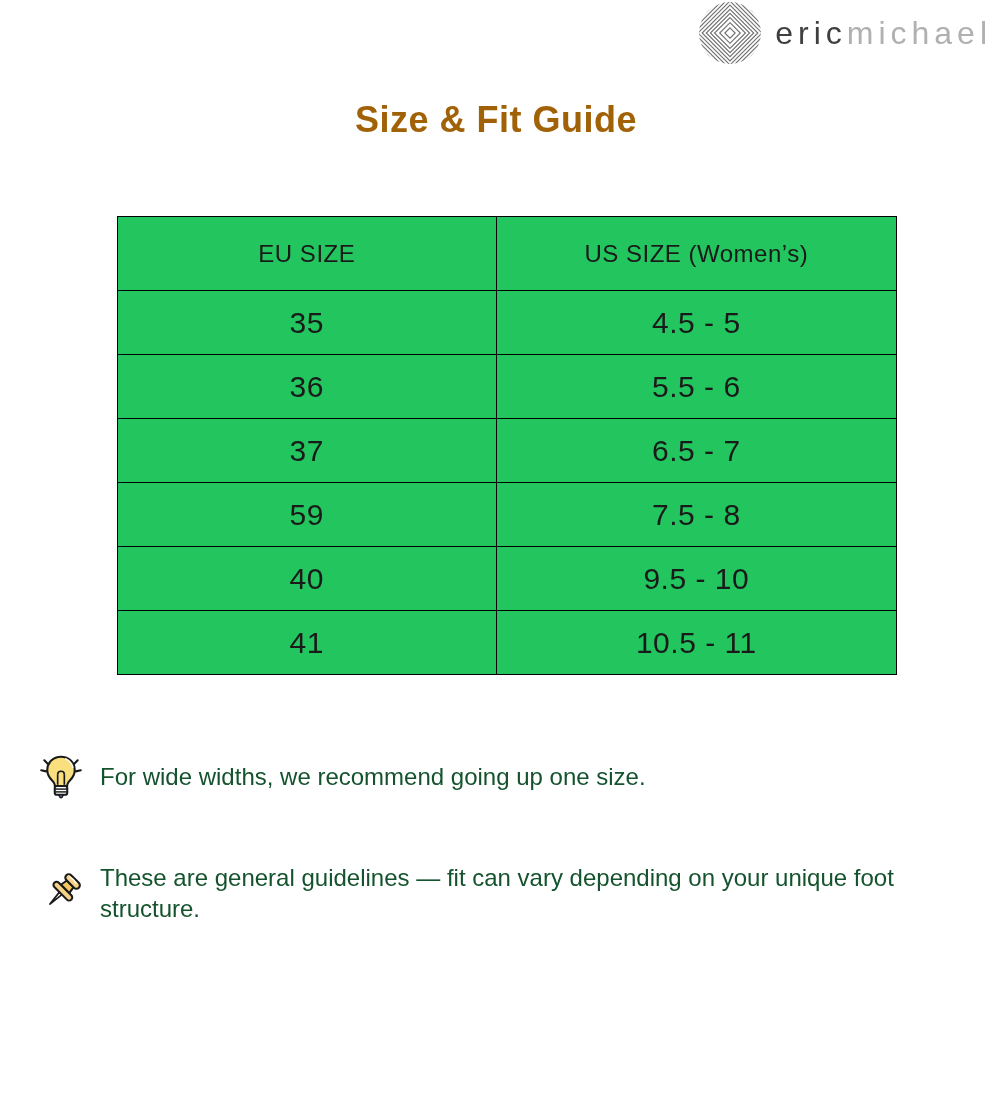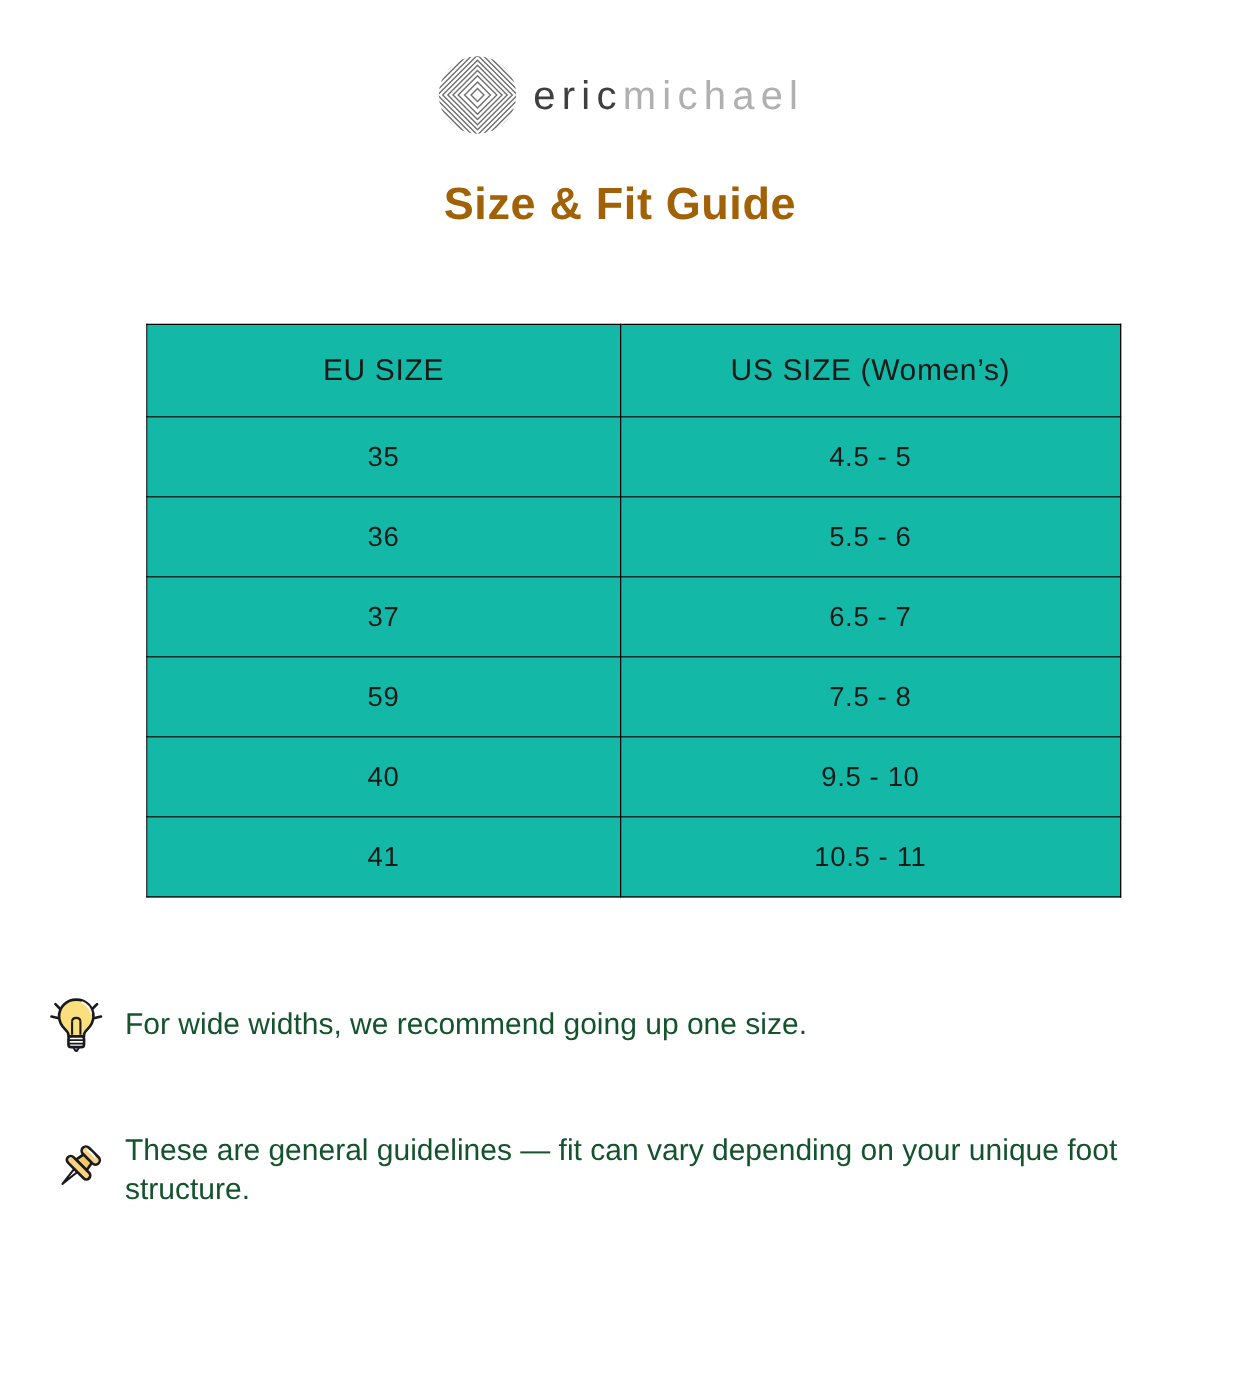--- a/index.html
+++ b/index.html
@@ -8,22 +8,21 @@
     width: 992px; height: 1100px;
     background: #ffffff;
     font-family: "Liberation Sans", sans-serif;
     color: #1a1a1a;
   }
 
   
   .logo-row {
     display: flex;
     align-items: center;
-    justify-content: center;
-    padding-top: 43px;
+    justify-content: flex-end;
   }
   .logo-mark { width: 66px; height: 66px; margin-right: 12px; }
   .logo-mark svg { width: 66px; height: 66px; display: block; }
   .logo-text {
     font-size: 32px;
     letter-spacing: 5px;
     font-weight: 400;
     line-height: 1;
   }
   .logo-eric { color: #3f3f3f; }
@@ -42,35 +41,35 @@
 
   
   .size-table {
     border-collapse: collapse;
     margin: 69px 0 0 117px;
     width: 780px;
     table-layout: fixed;
   }
   .size-table th, .size-table td {
     border: 1px solid #000000;
-    background: #14b8a6;
+    background: #22c55e;
     text-align: center;
     vertical-align: middle;
     letter-spacing: 0.5px;
     color: #1a1a1a;
     padding: 0;
   }
   .size-table th {
     height: 74px;
     font-size: 24px;
     font-weight: 400;
   }
   .size-table td {
     height: 64px;
-    font-size: 22px;
+    font-size: 30px;
     font-weight: 400;
   }
   .col-eu { width: 48.6%; }
   .col-us { width: 51.4%; }
 
   
   .notes {
     margin: 62px 30px 0 36px;
   }
   .note {

